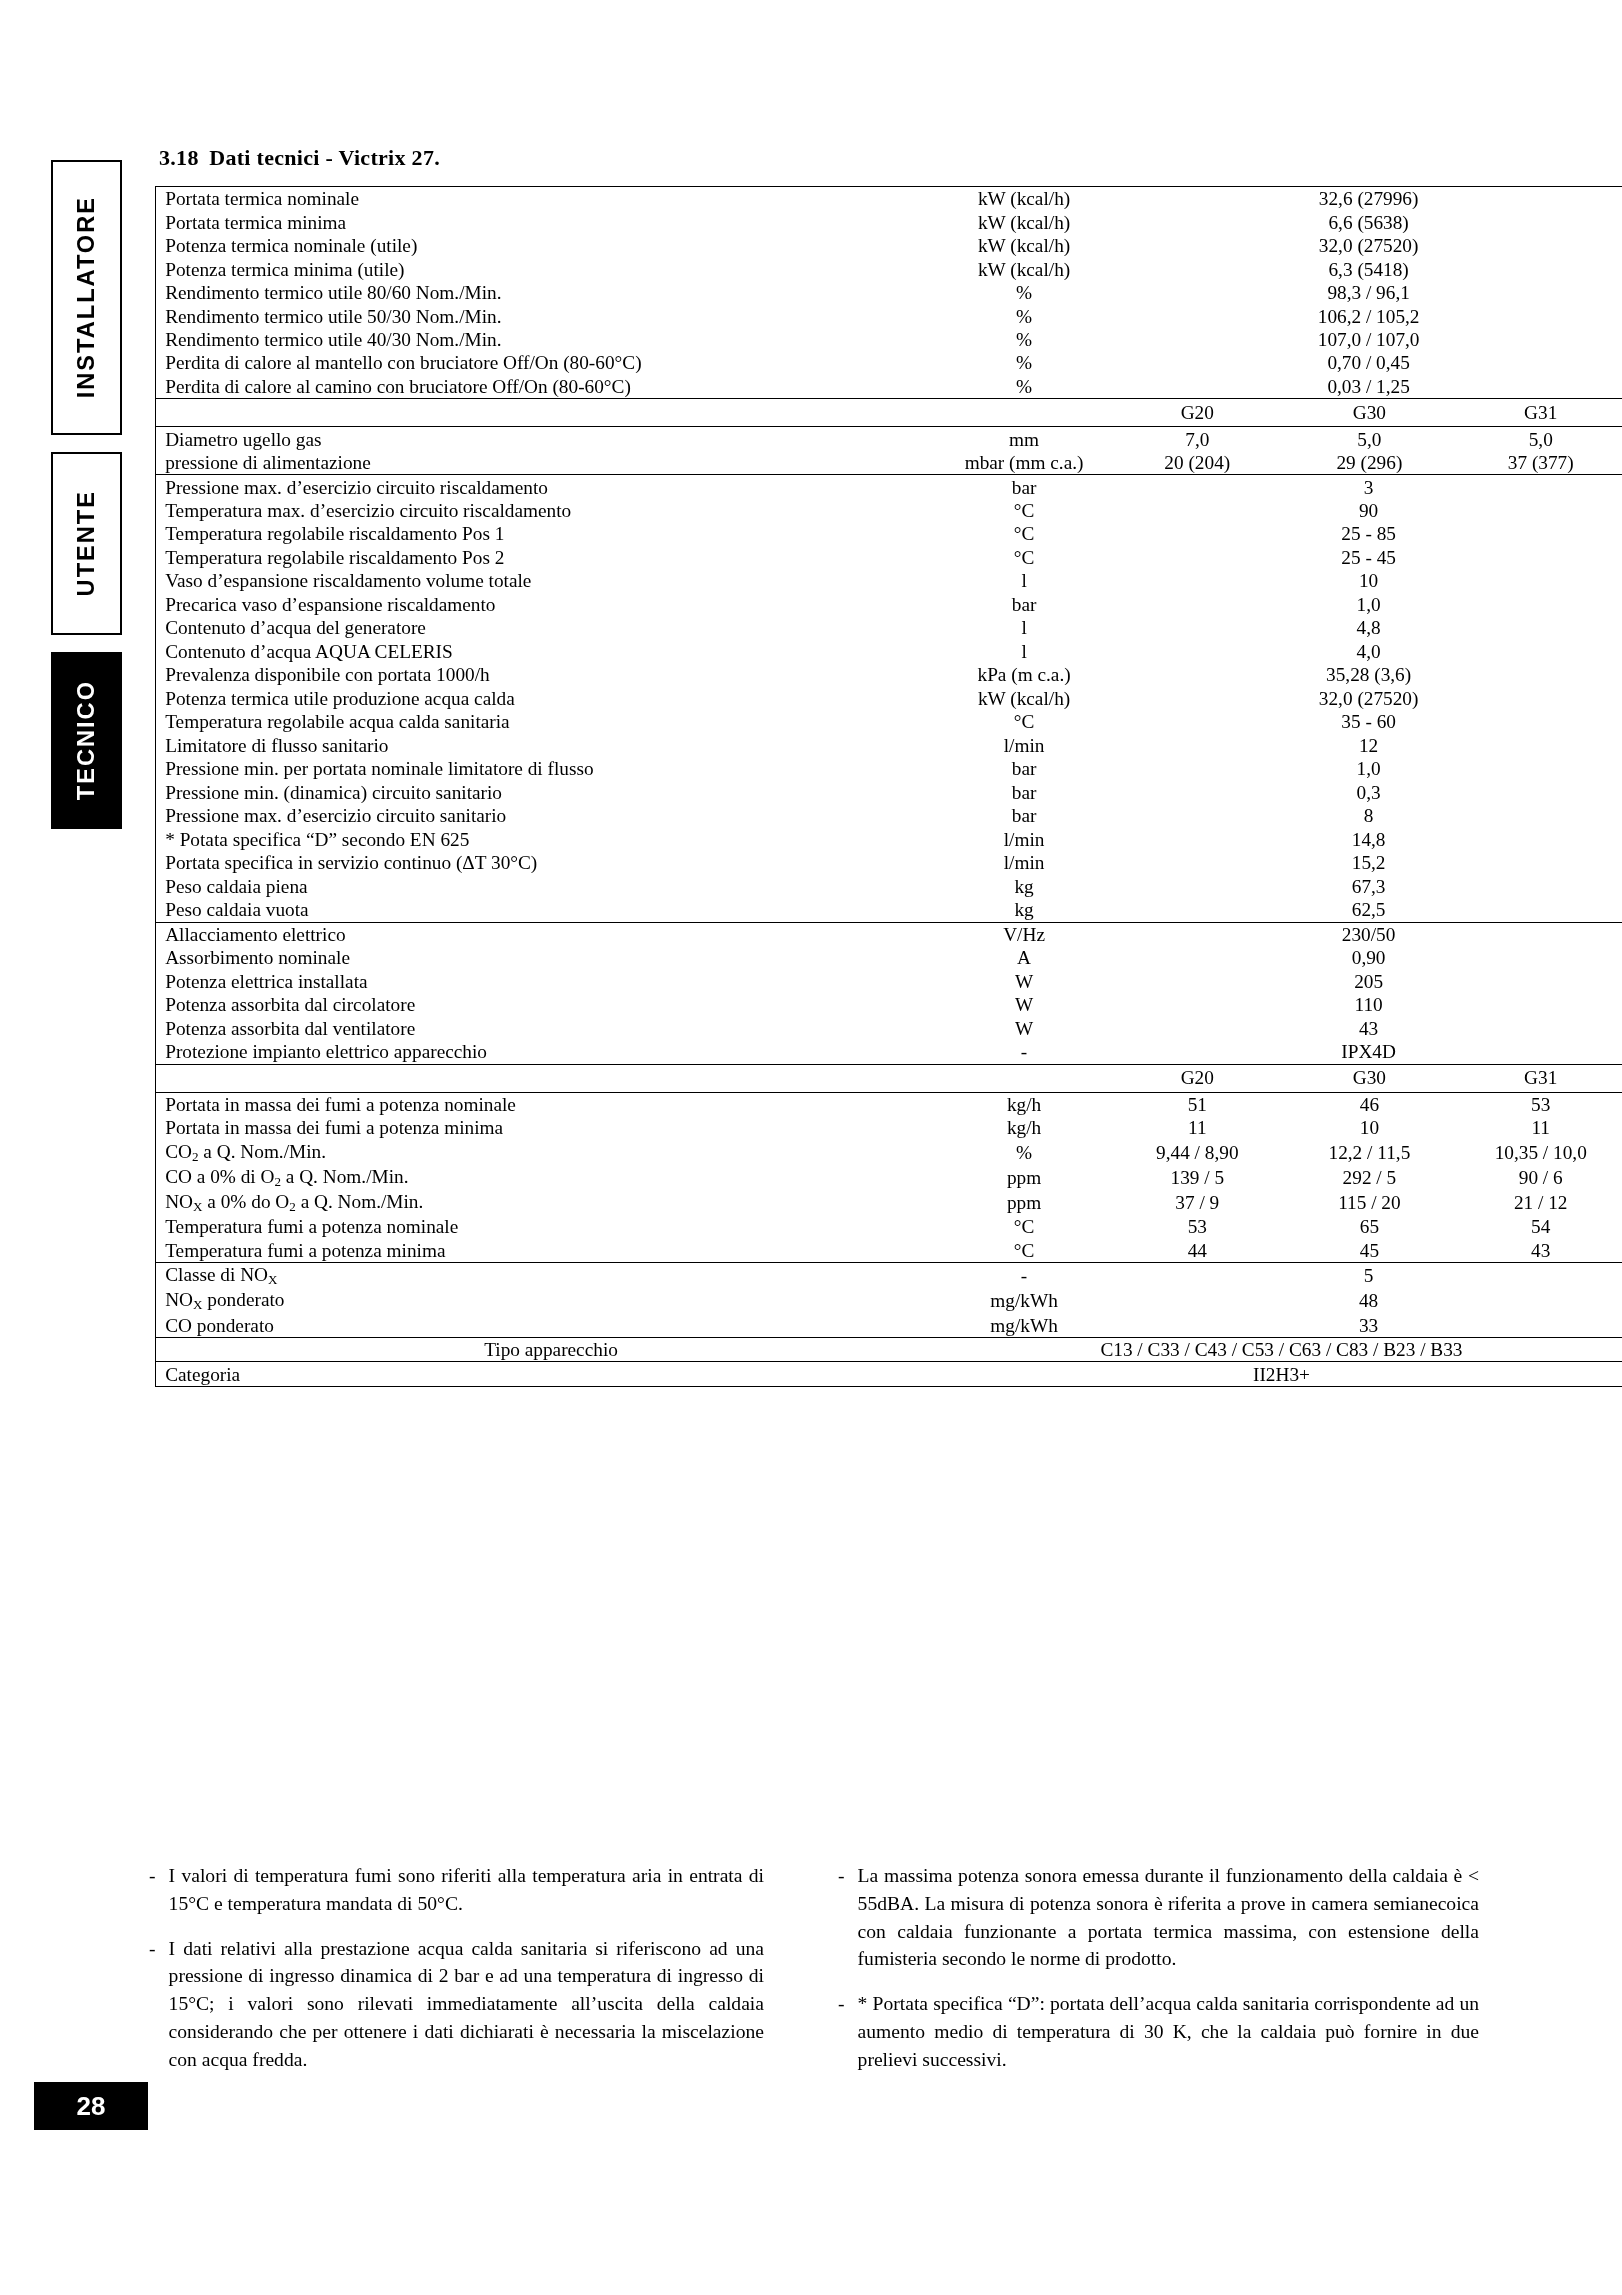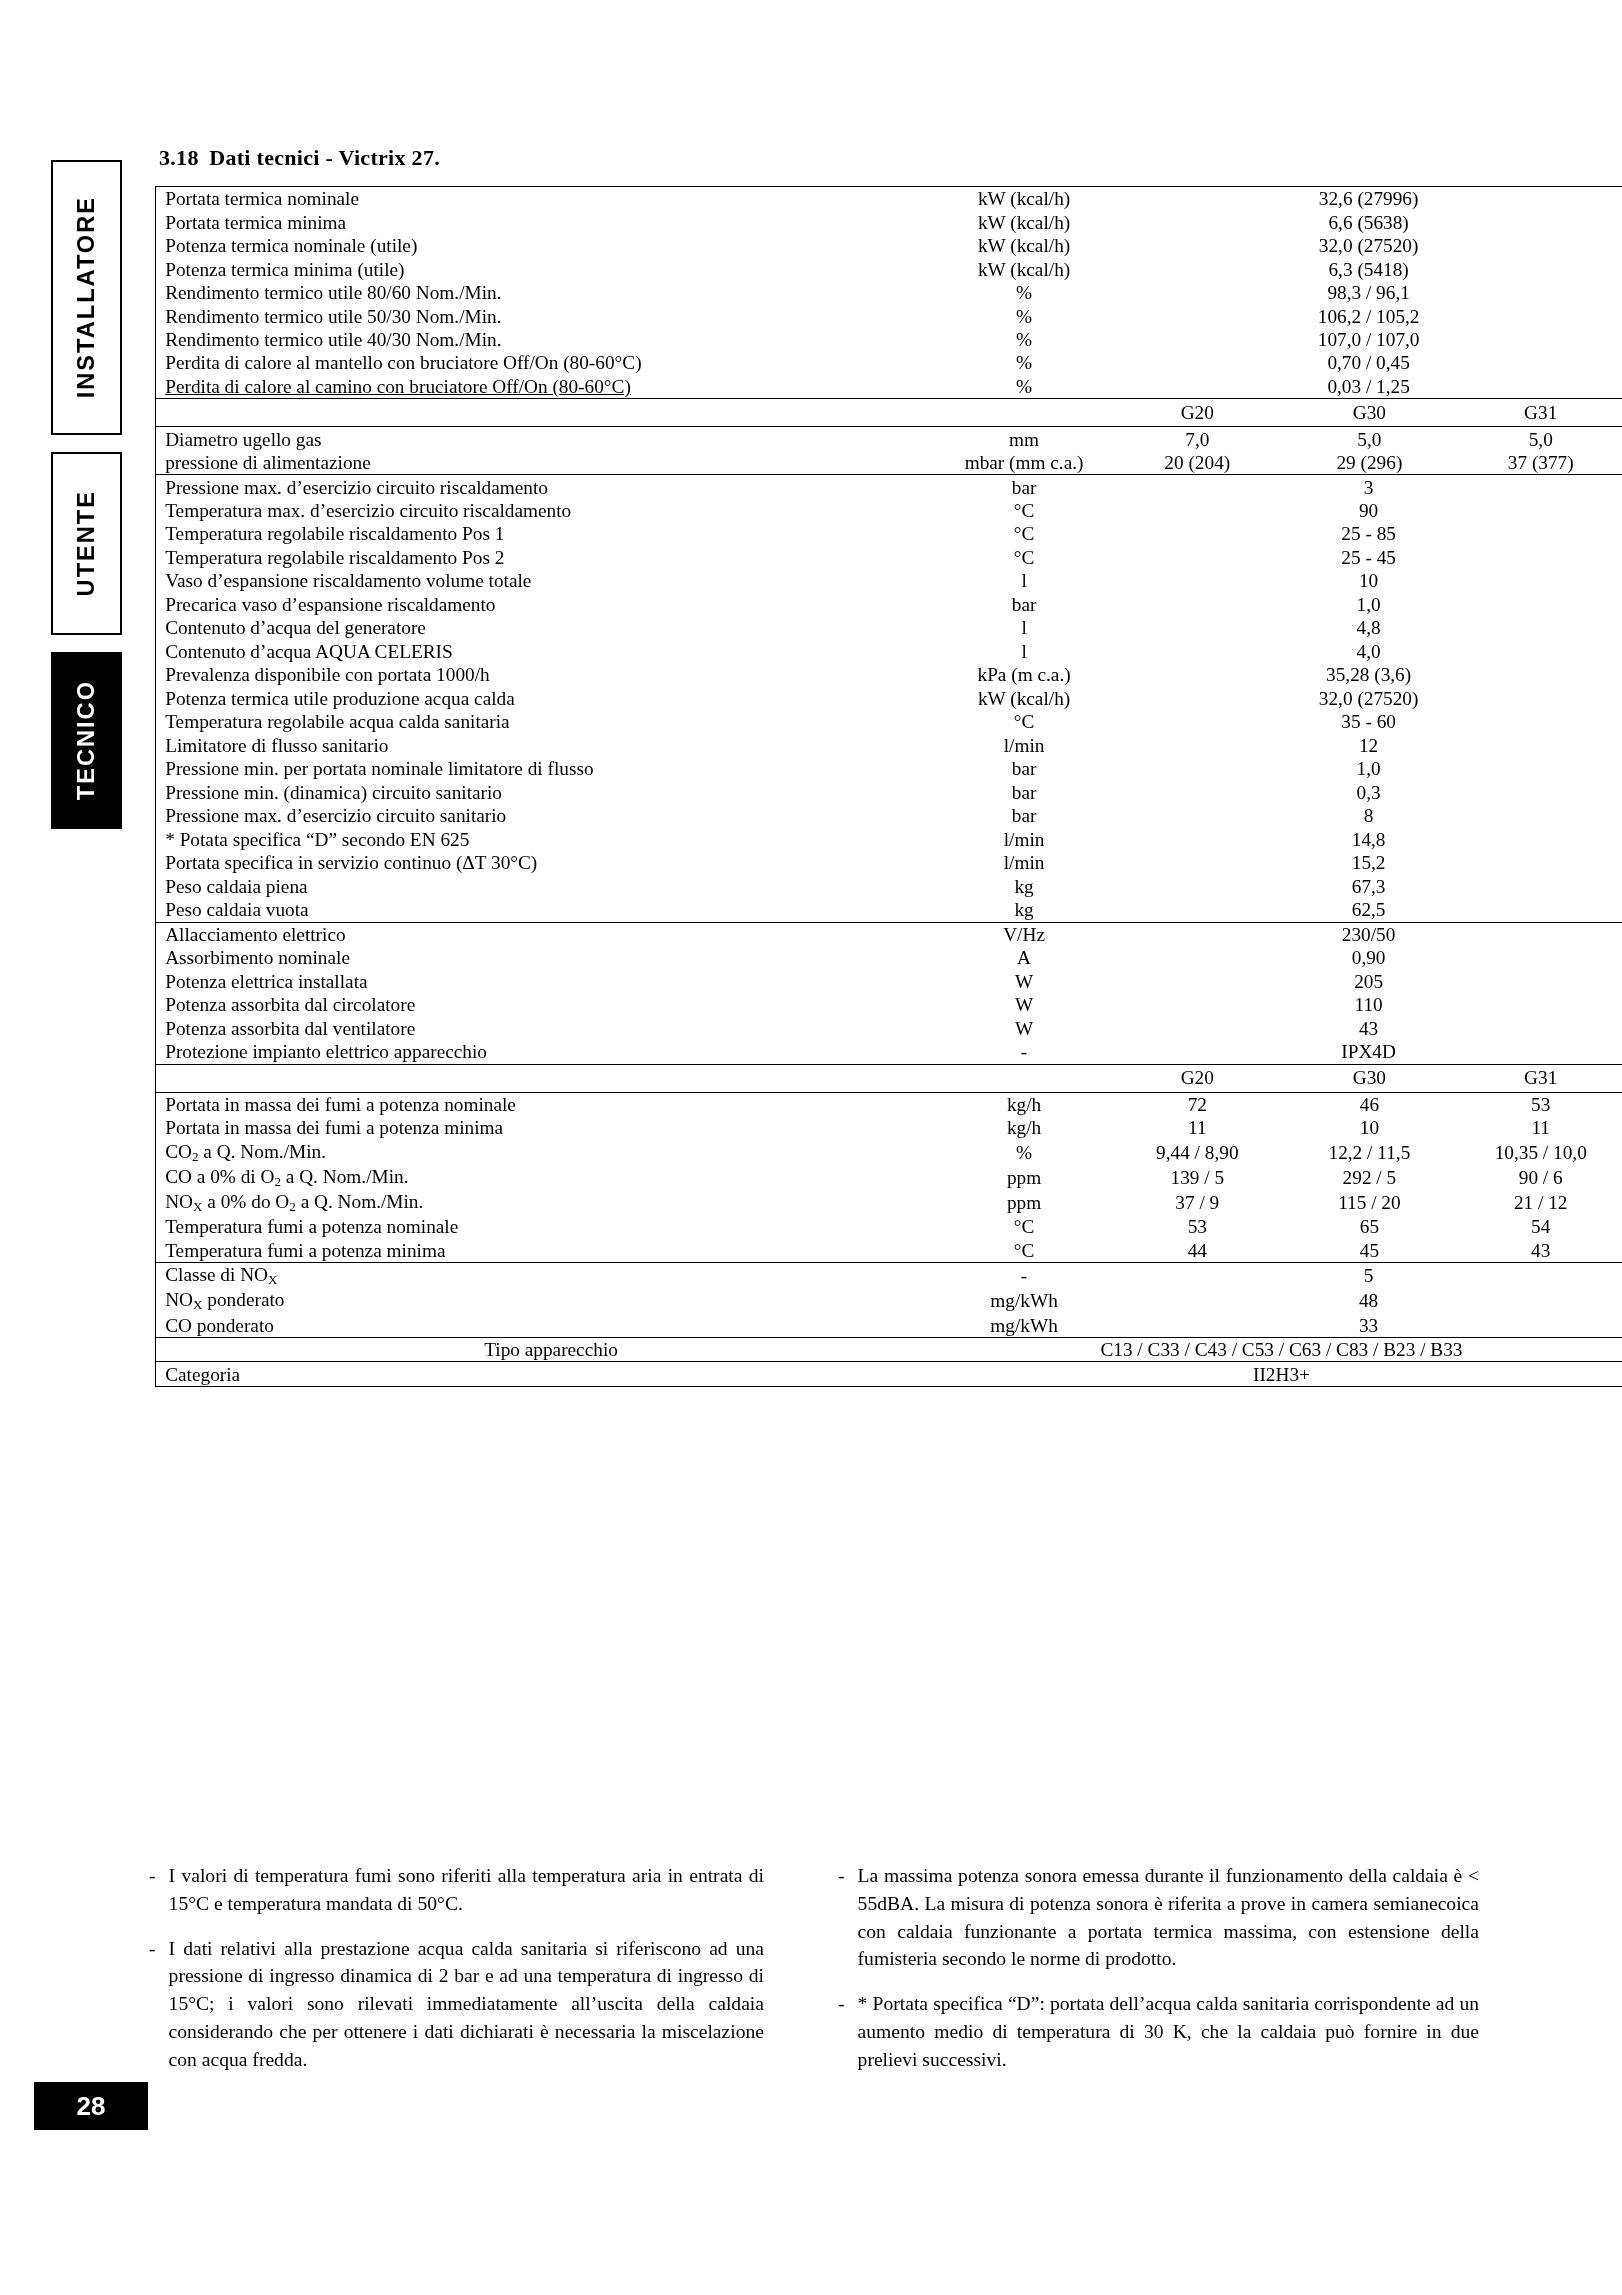--- a/index.html
+++ b/index.html
@@ -220,21 +220,21 @@
             <td class="c-label vline-label">Rendimento termico utile 40/30 Nom./Min.</td>
             <td class="c-unit vline-unit">%</td>
             <td class="c-all" colspan="3">107,0 / 107,0</td>
           </tr>
           <tr class="row">
             <td class="c-label vline-label">Perdita di calore al mantello con bruciatore Off/On (80-60°C)</td>
             <td class="c-unit vline-unit">%</td>
             <td class="c-all" colspan="3">0,70 / 0,45</td>
           </tr>
           <tr class="row">
-            <td class="c-label vline-label" style="border-bottom: 1.6px solid rgb(0, 0, 0); text-decoration: underline;">Perdita di calore al camino con bruciatore Off/On (80-60°C)</td>
+            <td class="c-label vline-label" style="border-bottom: 1.6px solid rgb(0, 0, 0);">Perdita di calore al camino con bruciatore Off/On (80-60°C)</td>
             <td class="c-unit vline-unit" style="border-bottom: 1.6px solid rgb(0, 0, 0);">%</td>
             <td class="c-all" colspan="3" style="border-bottom: 1.6px solid rgb(0, 0, 0);">0,03 / 1,25</td>
           </tr>
           <tr class="row grouphead">
             <td class="c-label vline-label" style="border-bottom: 1.6px solid rgb(0, 0, 0);">&nbsp;</td>
             <td class="c-unit vline-unit" style="border-bottom: 1.6px solid rgb(0, 0, 0);">&nbsp;</td>
             <td class="c-v1 vline-v1" style="border-bottom: 1.6px solid rgb(0, 0, 0);">G20</td>
             <td class="c-v2 vline-v2" style="border-bottom: 1.6px solid rgb(0, 0, 0);">G30</td>
             <td class="c-v3" style="border-bottom: 1.6px solid rgb(0, 0, 0);">G31</td>
           </tr>
@@ -380,21 +380,21 @@
           <tr class="row grouphead">
             <td class="c-label vline-label" style="border-bottom: 1.6px solid rgb(0, 0, 0);">&nbsp;</td>
             <td class="c-unit vline-unit" style="border-bottom: 1.6px solid rgb(0, 0, 0);">&nbsp;</td>
             <td class="c-v1 vline-v1" style="border-bottom: 1.6px solid rgb(0, 0, 0);">G20</td>
             <td class="c-v2 vline-v2" style="border-bottom: 1.6px solid rgb(0, 0, 0);">G30</td>
             <td class="c-v3" style="border-bottom: 1.6px solid rgb(0, 0, 0);">G31</td>
           </tr>
           <tr class="row">
             <td class="c-label vline-label">Portata in massa dei fumi a potenza nominale</td>
             <td class="c-unit vline-unit">kg/h</td>
-            <td class="c-v1 vline-v1">72</td>
+            <td class="c-v1 vline-v1">51</td>
             <td class="c-v2 vline-v2">46</td>
             <td class="c-v3">53</td>
           </tr>
           <tr class="row">
             <td class="c-label vline-label">Portata in massa dei fumi a potenza minima</td>
             <td class="c-unit vline-unit">kg/h</td>
             <td class="c-v1 vline-v1">11</td>
             <td class="c-v2 vline-v2">10</td>
             <td class="c-v3">11</td>
           </tr>

